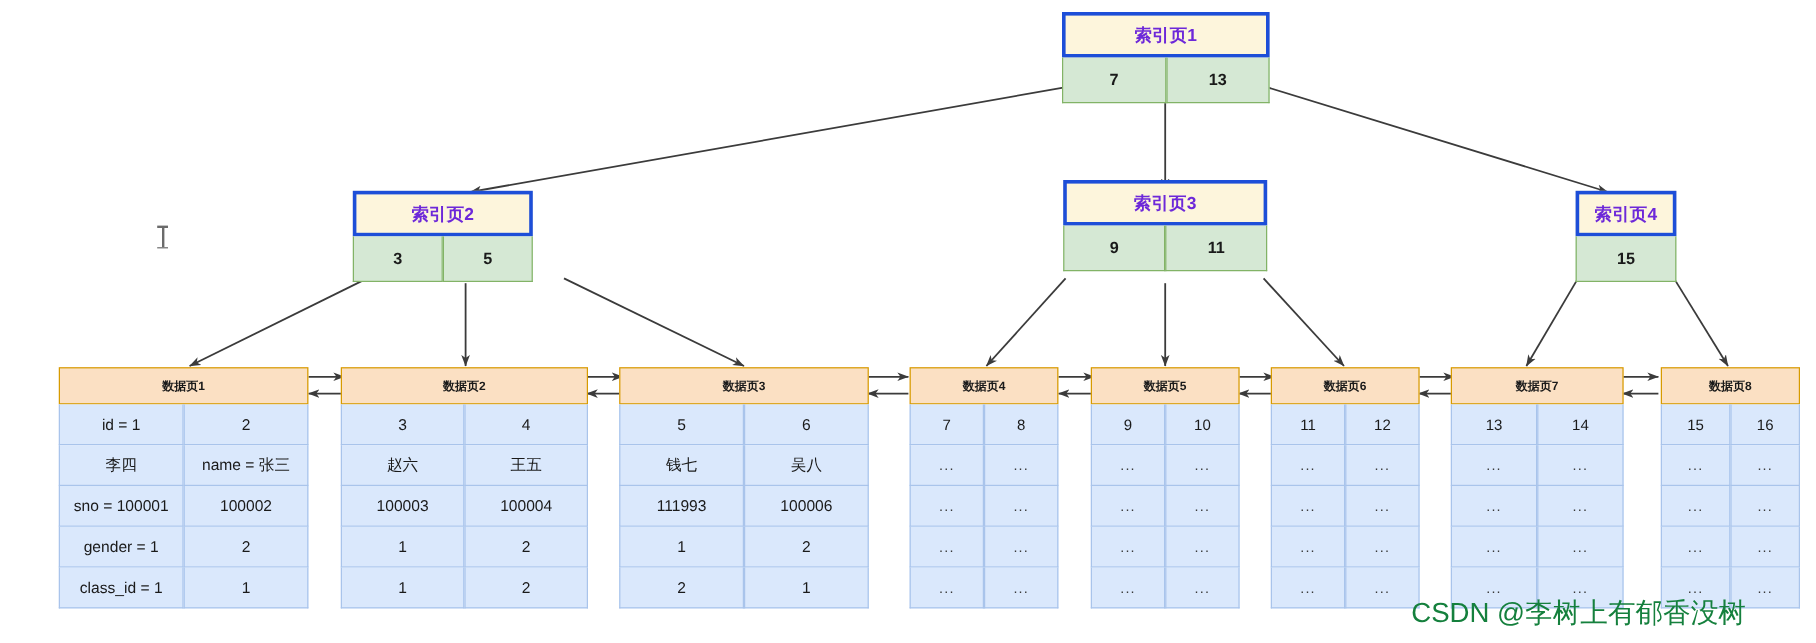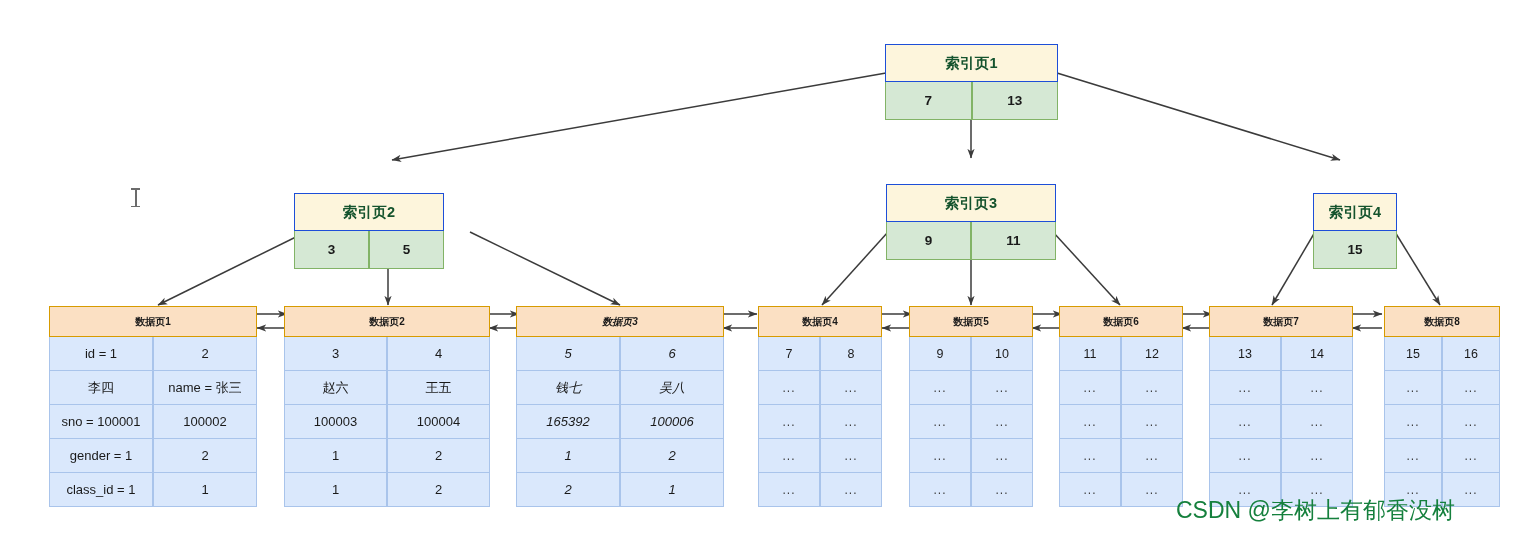--- a/index.html
+++ b/index.html
@@ -8,23 +8,23 @@
     font-family:"Liberation Sans","DejaVu Sans",sans-serif;
     color:#1f1f1f;
   }
   #canvas{position:absolute;left:0;top:0;width:1513px;height:536px;}
   svg.edges{position:absolute;left:0;top:0;width:1513px;height:536px;pointer-events:none;}
 
   
   .idx-node{position:absolute;box-sizing:border-box;}
   .idx-head{
     box-sizing:border-box;width:100%;height:38px;
-    background:#fdf5dc;border:1px solid #1d4ed8;
+    background:#fdf5dc;border:3px solid #1d4ed8;
     display:flex;align-items:center;justify-content:center;
-    font-size:14.5px;font-weight:bold;color:#14532d;letter-spacing:.2px;margin-top:34px;
+    font-size:14.5px;font-weight:bold;color:#6d28d9;letter-spacing:.2px;
   }
   .idx-keys{box-sizing:border-box;display:flex;width:100%;height:38px;}
   .idx-key{
     box-sizing:border-box;flex:1 1 0;height:38px;
     background:#d5e8d4;border:1px solid #82b366;border-top:none;
     display:flex;align-items:center;justify-content:center;
     font-size:13.5px;font-weight:bold;color:#1a1a1a;
   }
   .idx-key + .idx-key{border-left:1px solid #82b366;}
 
@@ -186,33 +186,33 @@
         <div class="leaf-cell">1</div>
         <div class="leaf-cell">2</div>
       </div>
       <div class="leaf-row">
         <div class="leaf-cell">1</div>
         <div class="leaf-cell">2</div>
       </div>
     </div>
   </div>
 
-  <div class="leaf wide" style="left:516px;top:306px;width:208px;font-style:italic;">
+  <div class="leaf wide" style="left:516px;top:306px;width:208px;">
     <div class="leaf-head">数据页3</div>
     <div class="leaf-body">
       <div class="leaf-row">
         <div class="leaf-cell">5</div>
         <div class="leaf-cell">6</div>
       </div>
       <div class="leaf-row">
         <div class="leaf-cell">钱七</div>
         <div class="leaf-cell">吴八</div>
       </div>
       <div class="leaf-row">
-        <div class="leaf-cell">165392</div>
+        <div class="leaf-cell">111993</div>
         <div class="leaf-cell">100006</div>
       </div>
       <div class="leaf-row">
         <div class="leaf-cell">1</div>
         <div class="leaf-cell">2</div>
       </div>
       <div class="leaf-row">
         <div class="leaf-cell">2</div>
         <div class="leaf-cell">1</div>
       </div>

